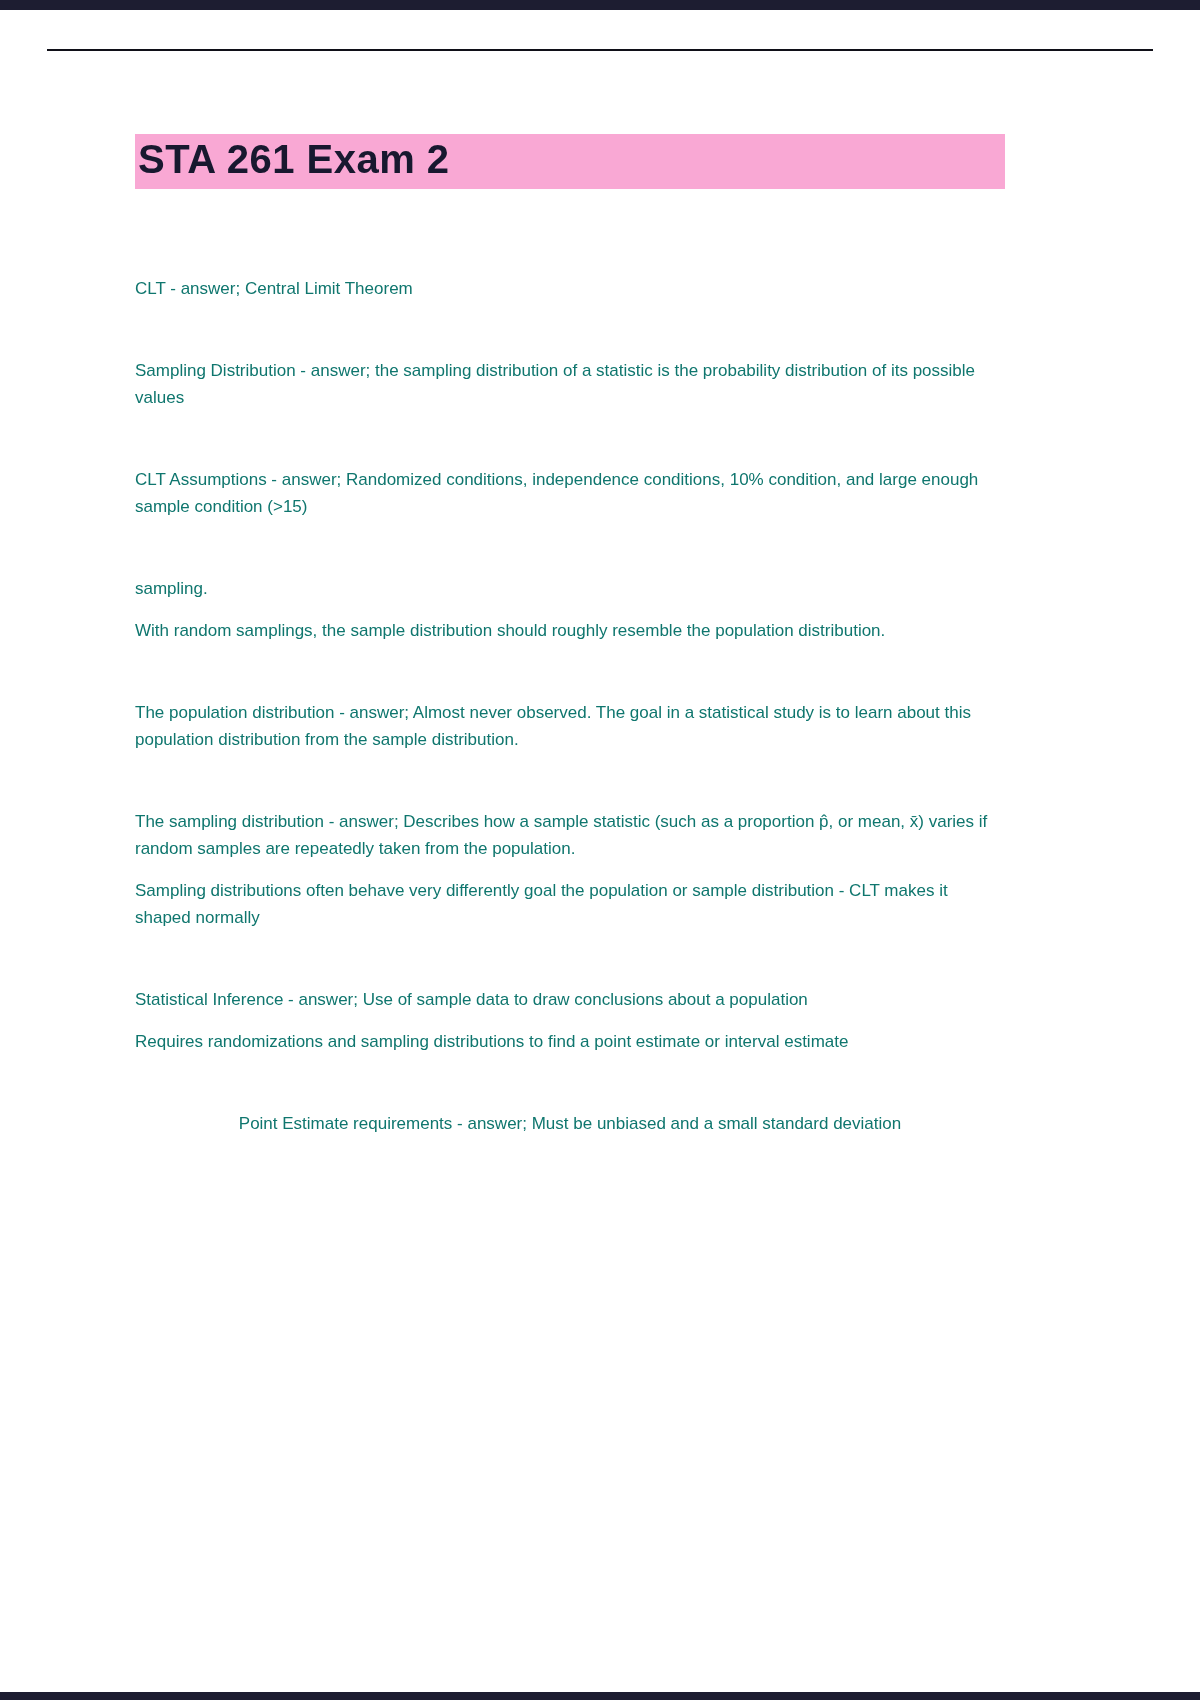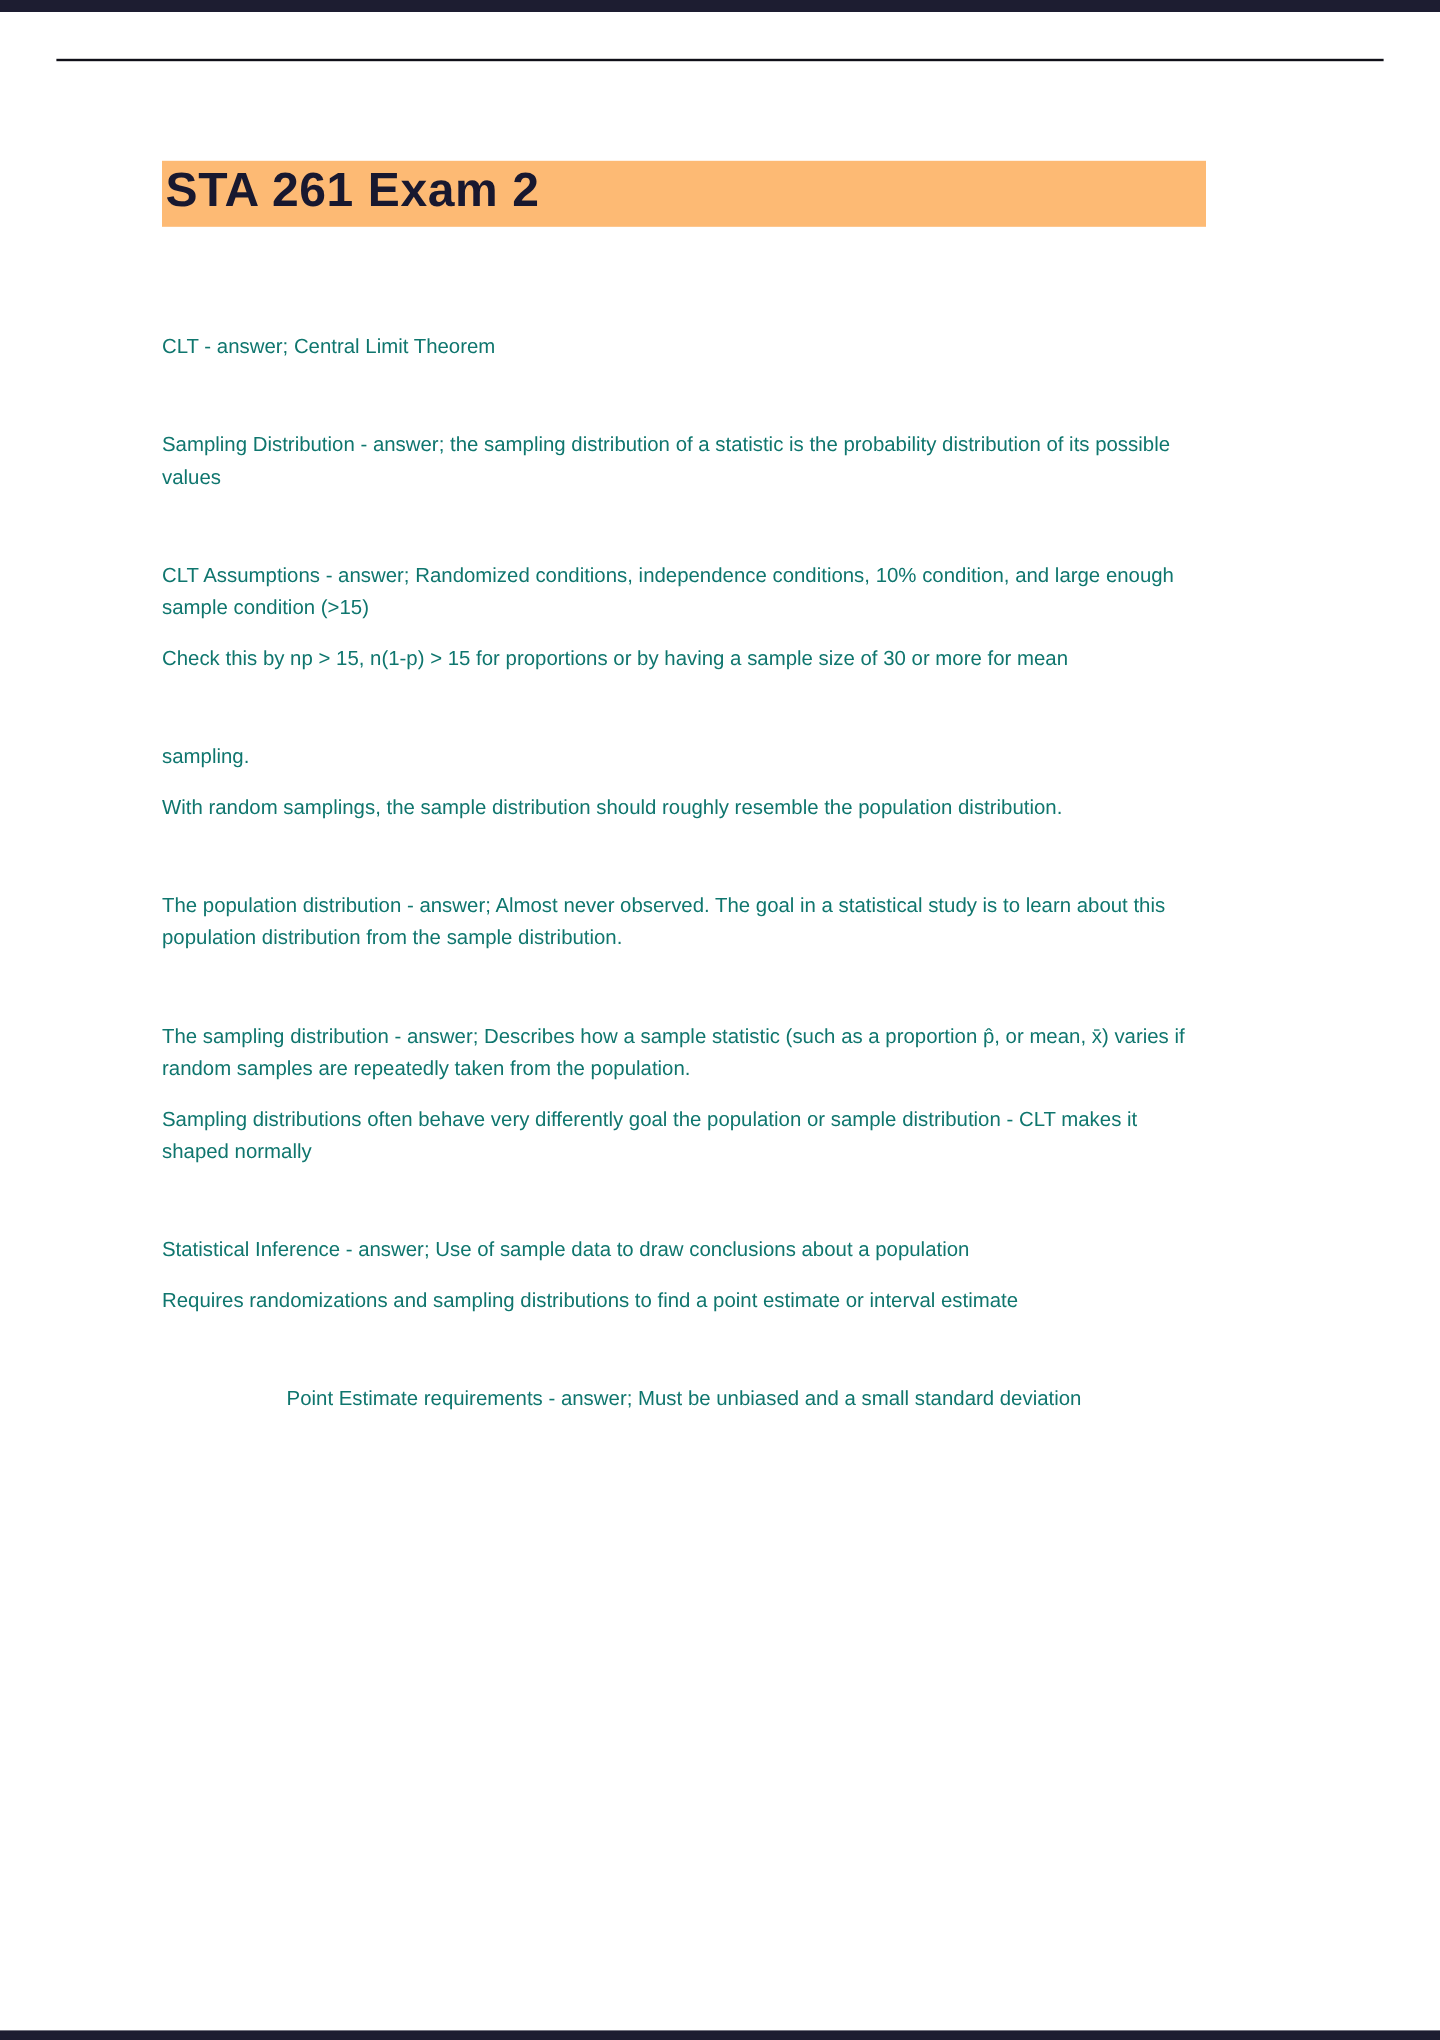--- a/index.html
+++ b/index.html
@@ -33,21 +33,21 @@
     left: 135px;
     width: 870px;
   }
   h1.page-title {
     margin: 0 0 86px 0;
     padding: 3px 10px 8px 3px;
     font-size: 40px;
     line-height: 44px;
     font-weight: bold;
     color: #18182f;
-    background: #fdba74;
+    background: #f9a8d4;
     letter-spacing: 0.5px;
   }
   .doc-body { color: #1c1c1c; }
   .qa-block { margin: 0 0 55px 0; }
   .qa-block:last-child { margin-bottom: 0; text-align: center; }
   .qa-block p {
     margin: 0 0 15px 0;
     font-size: 17px;
     line-height: 27px;
     color: #0f766e;
@@ -68,21 +68,20 @@
     <section class="qa-block">
       <p>CLT - answer; Central Limit Theorem</p>
     </section>
 
     <section class="qa-block">
       <p>Sampling Distribution - answer; the sampling distribution of a statistic is the probability distribution of its possible values</p>
     </section>
 
     <section class="qa-block">
       <p>CLT Assumptions - answer; Randomized conditions, independence conditions, 10% condition, and large enough sample condition (&gt;15)</p>
-      <p>Check this by np &gt; 15, n(1-p) &gt; 15 for proportions or by having a sample size of 30 or more for mean</p>
     </section>
 
     <section class="qa-block">
       <p>sampling.</p>
       <p>With random samplings, the sample distribution should roughly resemble the population distribution.</p>
     </section>
 
     <section class="qa-block">
       <p>The population distribution - answer; Almost never observed. The goal in a statistical study is to learn about this population distribution from the sample distribution.</p>
     </section>

